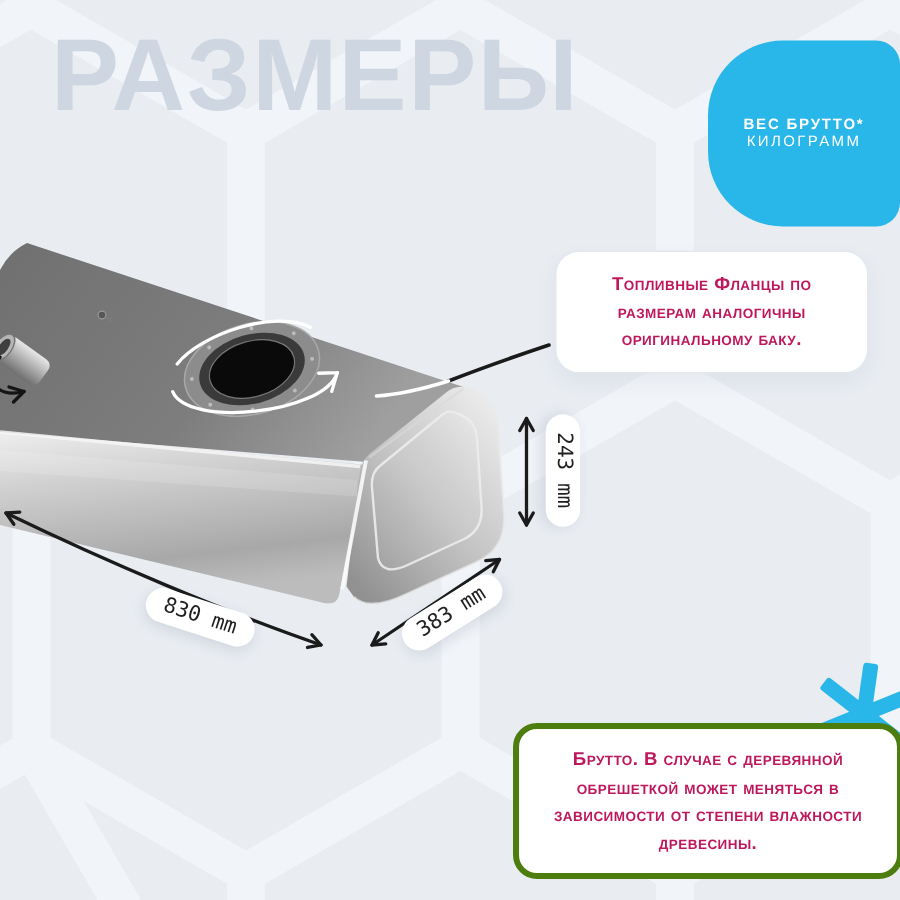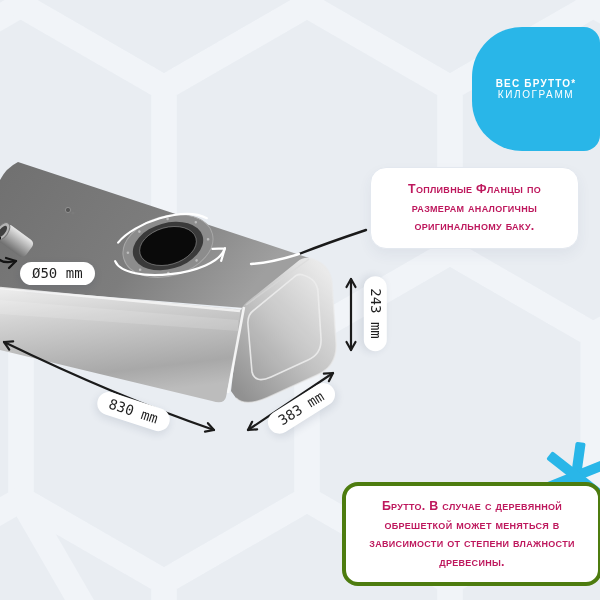--- a/index.html
+++ b/index.html
@@ -70,20 +70,21 @@
       <path d="M450,-242 L593,-159.5 L593,5.5 L450,88 L307,5.5 L307,-159.5 Z"></path>
       <path d="M164,252 L307,334.5 L307,499.5 L164,582 L21,499.5 L21,334.5 Z"></path>
       <path d="M450,252 L593,334.5 L593,499.5 L450,582 L307,499.5 L307,334.5 Z"></path>
       <path d="M-122,252 L21,334.5 L21,499.5 L-122,582 Z"></path>
       <path d="M307,499 L450,581.5 L450,746 L307,829 L164,746 L164,581.5 Z"></path>
       <path d="M21,499 L164,581.5 L164,746 Z"></path>
       <path d="M593,499 L736,581.5 L736,746 L593,829 L450,746 L450,581.5 Z"></path>
     </g>
   </svg>
 
+  <div class="page-title">РАЗМЕРЫ</div>
 
   <div class="weight-badge">
     <div class="wb-label">ВЕС БРУТТО*</div>
     <div class="wb-unit">КИЛОГРАММ</div>
   </div>
 
   <svg class="asterisk" width="80" height="84" viewBox="0 0 80 84">
     <g transform="translate(38,40)" fill="#29b6e8">
       <rect x="-5" y="-34" width="10" height="68" rx="2" transform="rotate(8)"></rect>
       <rect x="-5" y="-34" width="10" height="68" rx="2" transform="rotate(68)"></rect>
@@ -173,21 +174,20 @@
       <path d="M299,254 C283,259 266,263 251,264" stroke="#ffffff" stroke-width="2.4"></path>
     </g>
 
     <g fill="none" stroke="#1b1b1b" stroke-width="2.2" stroke-linecap="round">
       <path d="M4,342 C70,374 150,408 214,430" marker-start="url(#ah)" marker-end="url(#ah)"></path>
       <path d="M248,430 L333,373" marker-start="url(#ah)" marker-end="url(#ah)"></path>
       <path d="M351,279 L351,350" marker-start="url(#ah)" marker-end="url(#ah)"></path>
     </g>
   </svg>
 
-  <div class="dim-pill pill-d50">Ø50 mm</div>
   <div class="dim-pill pill-len">830 mm</div>
   <div class="dim-pill pill-dep">383 mm</div>
   <div class="dim-pill pill-hgt">243 mm</div>
 
   <div class="text-box callout-box">
     <span>Топливные Фланцы по размерам аналогичны оригинальному баку.</span>
   </div>
 
   <div class="text-box note-right">
     <span>Брутто. В случае с деревянной обрешеткой может меняться в зависимости от степени влажности древесины.</span>

